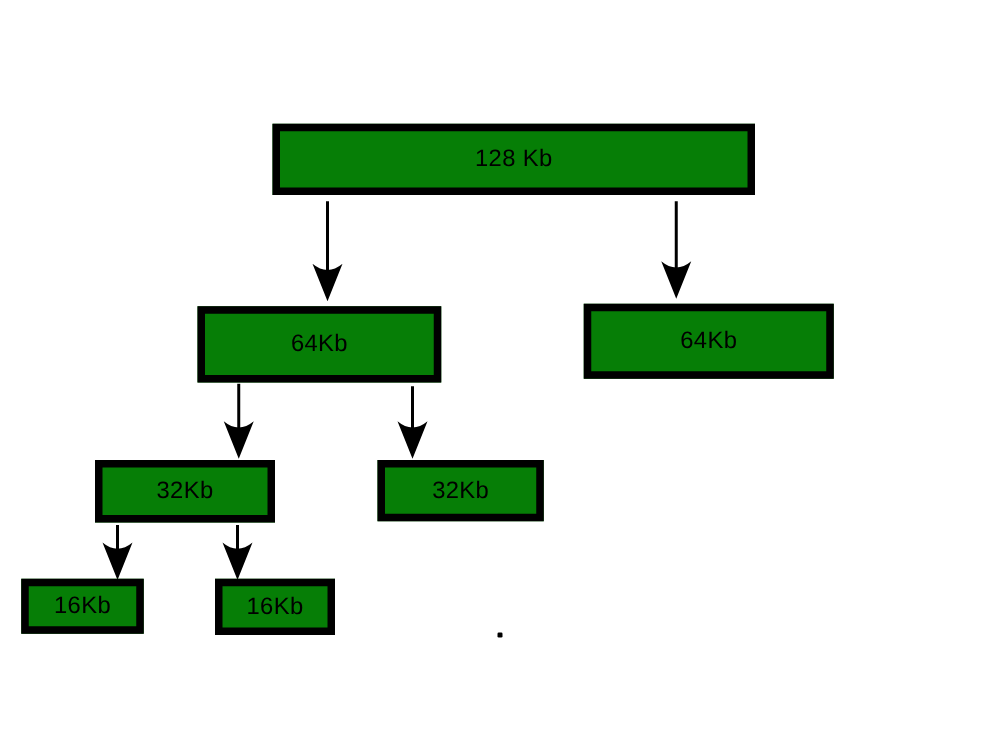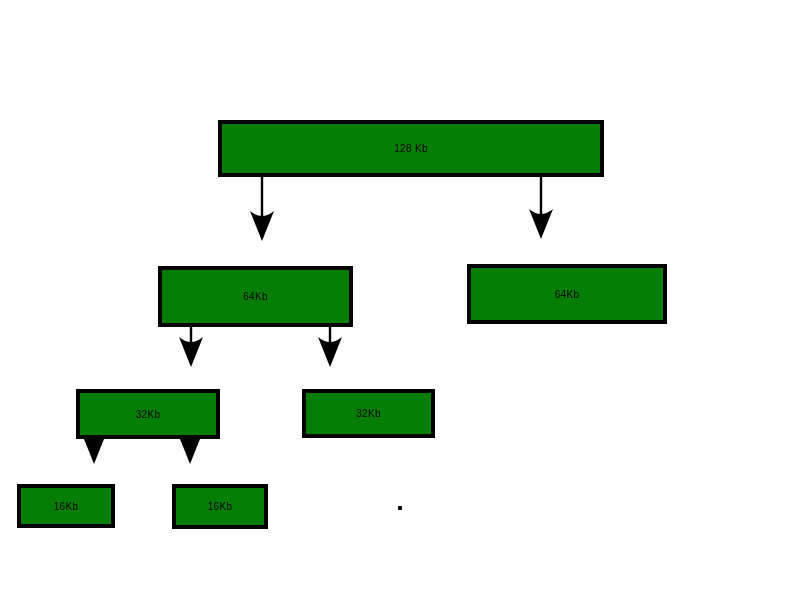--- a/index.html
+++ b/index.html
@@ -17,28 +17,27 @@
   }
   #edges-layer {
     position: absolute;
     left: 0; top: 0;
     width: 800px;
     height: 600px;
   }
   .node {
     position: absolute;
     box-sizing: border-box;
-    border: 4px solid #4c1d95;
+    border: 6px solid #4c1d95;
     display: flex;
     align-items: center;
     justify-content: center;
-    font-size: 10px;
+    font-size: 19px;
     color: #000000;
     letter-spacing: 0.3px;
-    margin-top: 21px;
   }
   .stray-dot {
     position: absolute;
     width: 4px;
     height: 4px;
     background: #000000;
     border-radius: 1px;
   }
 </style>
 </head>

